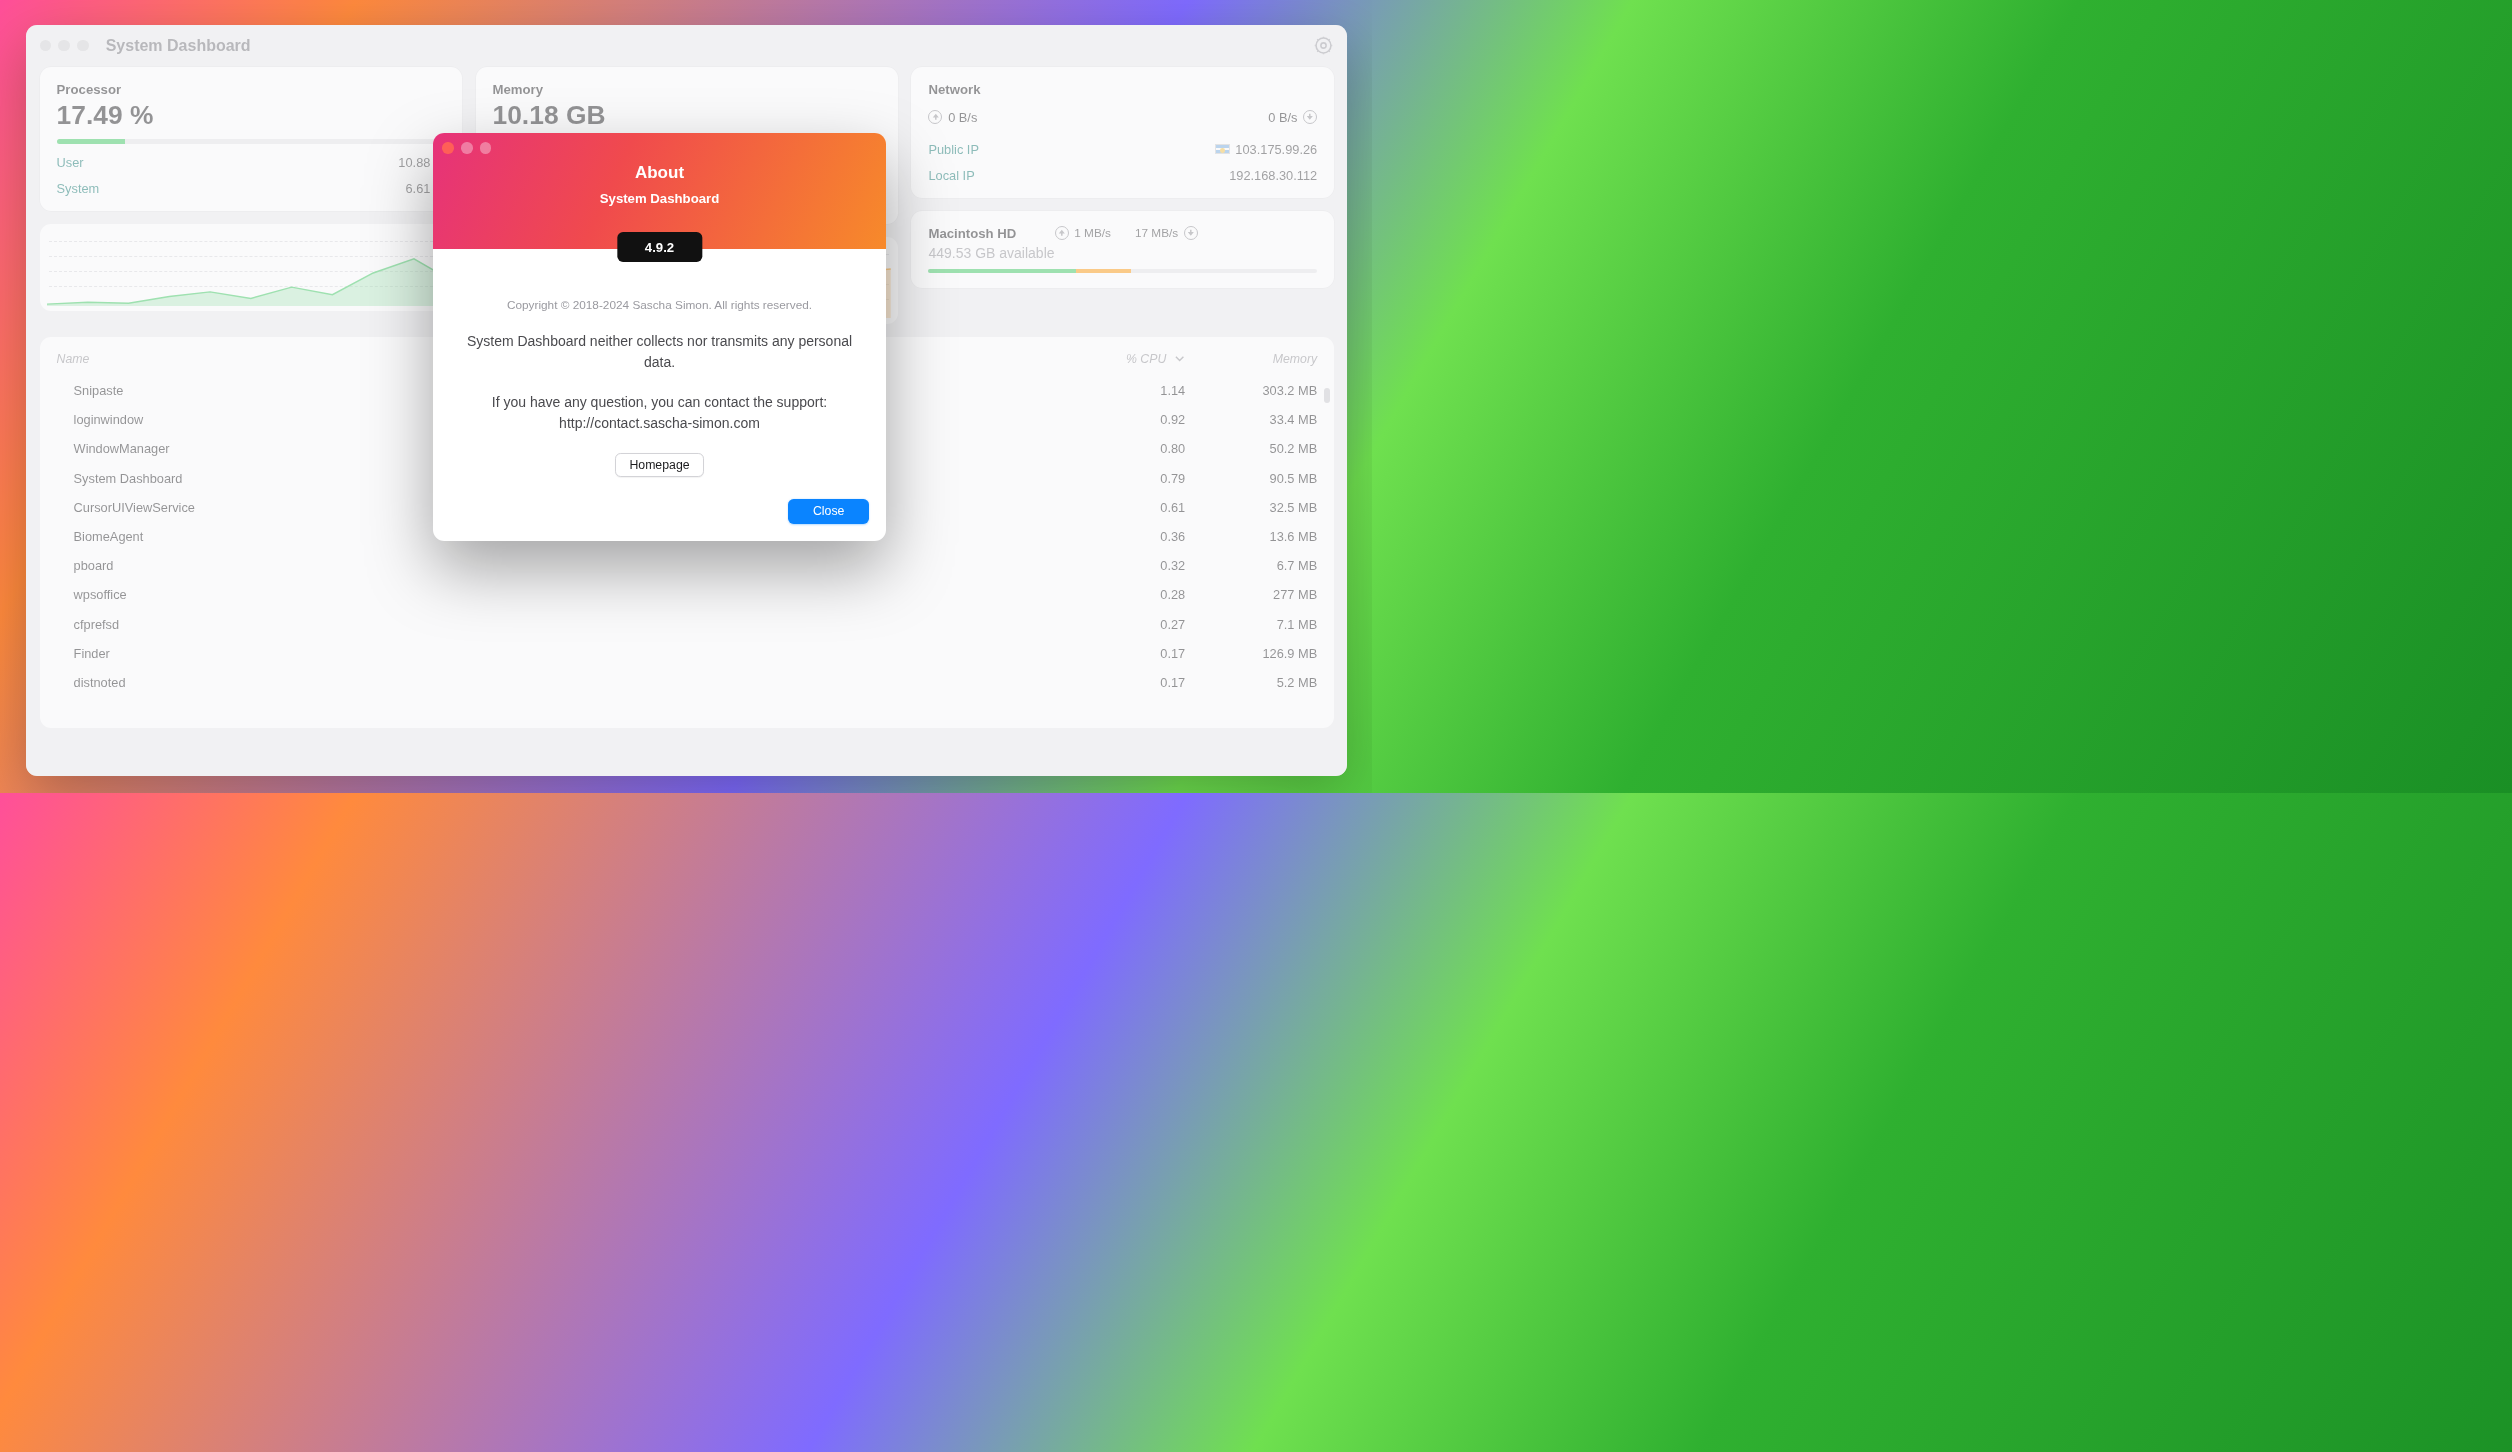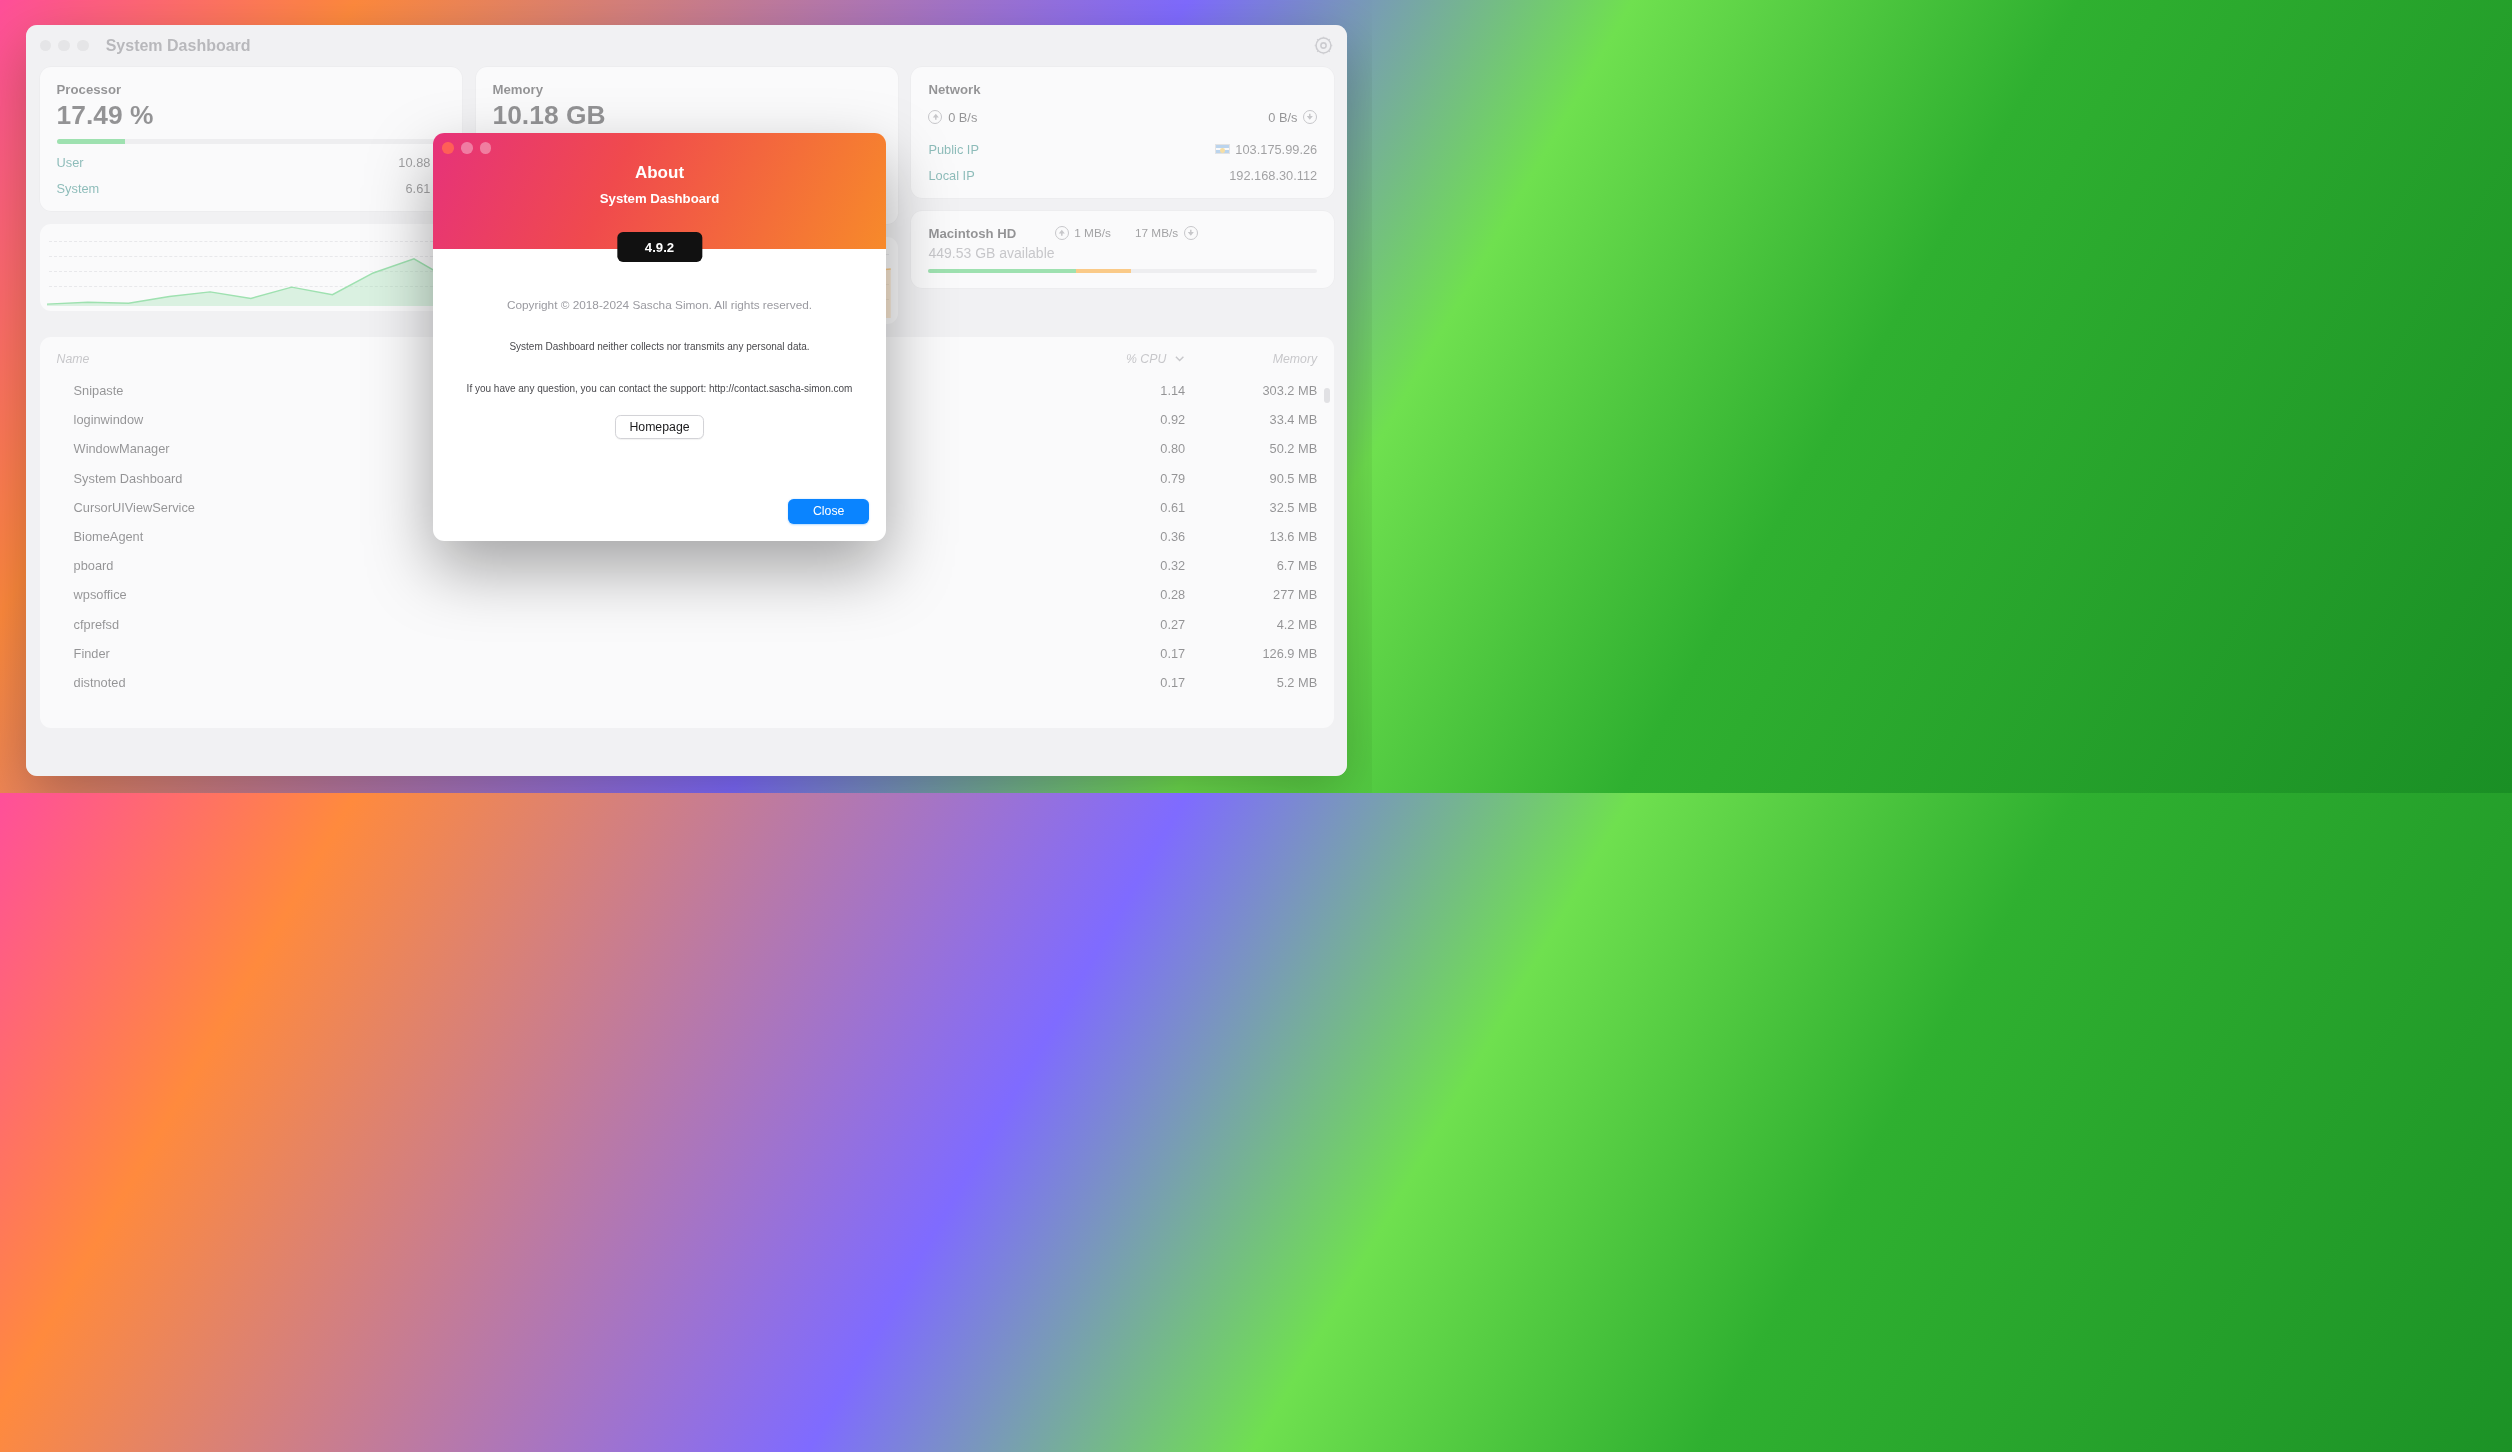--- a/index.html
+++ b/index.html
@@ -48,21 +48,21 @@
   .about-head { height:116px; background:linear-gradient(115deg, #e6327a 0%, #f04a4d 40%, #f78a2a 100%); color:#fff; text-align:center; position:relative; }
   .about-head .mac-dots { position:absolute; left:9.4px; top:9.4px; display:flex; gap:7.6px; }
   .mdot { width:11.3px; height:11.3px; border-radius:50%; }
   .mdot.red { background:#ff5f57; }
   .mdot.dim { background:rgba(255,255,255,.35); }
   .about-title { font-size:17px; font-weight:700; padding-top:30px; }
   .about-sub { font-size:13.2px; font-weight:600; margin-top:7.6px; }
   .chip { position:absolute; left:50%; transform:translateX(-50%); top:99px; background:#111; color:#fff; font-size:13.2px; font-weight:700; padding:7.6px 28px; border-radius:5.7px; }
   .about-body { padding:49px 26.4px 0; text-align:center; }
   .muted { color:#9a9aa0; font-size:11.8px; }
-  .body-text { color:#4a4a4e; font-size:10px; margin-top:27px; line-height:1.5;text-align:center; }
+  .body-text { color:#4a4a4e; font-size:14px; margin-top:19px; line-height:1.5;text-align:center; }
   .hp-btn { display:inline-block; margin-top:19px; font-size:12.3px; color:#1c1c1e; background:#fff; border:0.9px solid #d3d3d7; border-radius:5.7px; padding:3.8px 13.2px; box-shadow:0 0.9px 0.9px rgba(0,0,0,.05); }
   .about-foot { position:absolute; right:17px; bottom:17px; }
   .close-btn { background:#0a84ff; color:#fff; border:none; font-size:12.3px; font-weight:500; padding:5.7px 24.6px; border-radius:5.7px; box-shadow:0 0.9px 1.9px rgba(10,132,255,.3); }
 </style>
 </head>
 <body>
 
 <div class="desktop">
   <div class="window">
     <div class="titlebar">
@@ -242,21 +242,21 @@
               <div class="c-mem">6.7 MB</div>
             </div>
             <div class="trow">
               <div class="c-name">wpsoffice</div>
               <div class="c-cpu">0.28</div>
               <div class="c-mem">277 MB</div>
             </div>
             <div class="trow">
               <div class="c-name">cfprefsd</div>
               <div class="c-cpu">0.27</div>
-              <div class="c-mem">4.2 MB</div>
+              <div class="c-mem">7.1 MB</div>
             </div>
             <div class="trow">
               <div class="c-name">Finder</div>
               <div class="c-cpu">0.17</div>
               <div class="c-mem">126.9 MB</div>
             </div>
             <div class="trow">
               <div class="c-name">distnoted</div>
               <div class="c-cpu">0.17</div>
               <div class="c-mem">5.2 MB</div>

